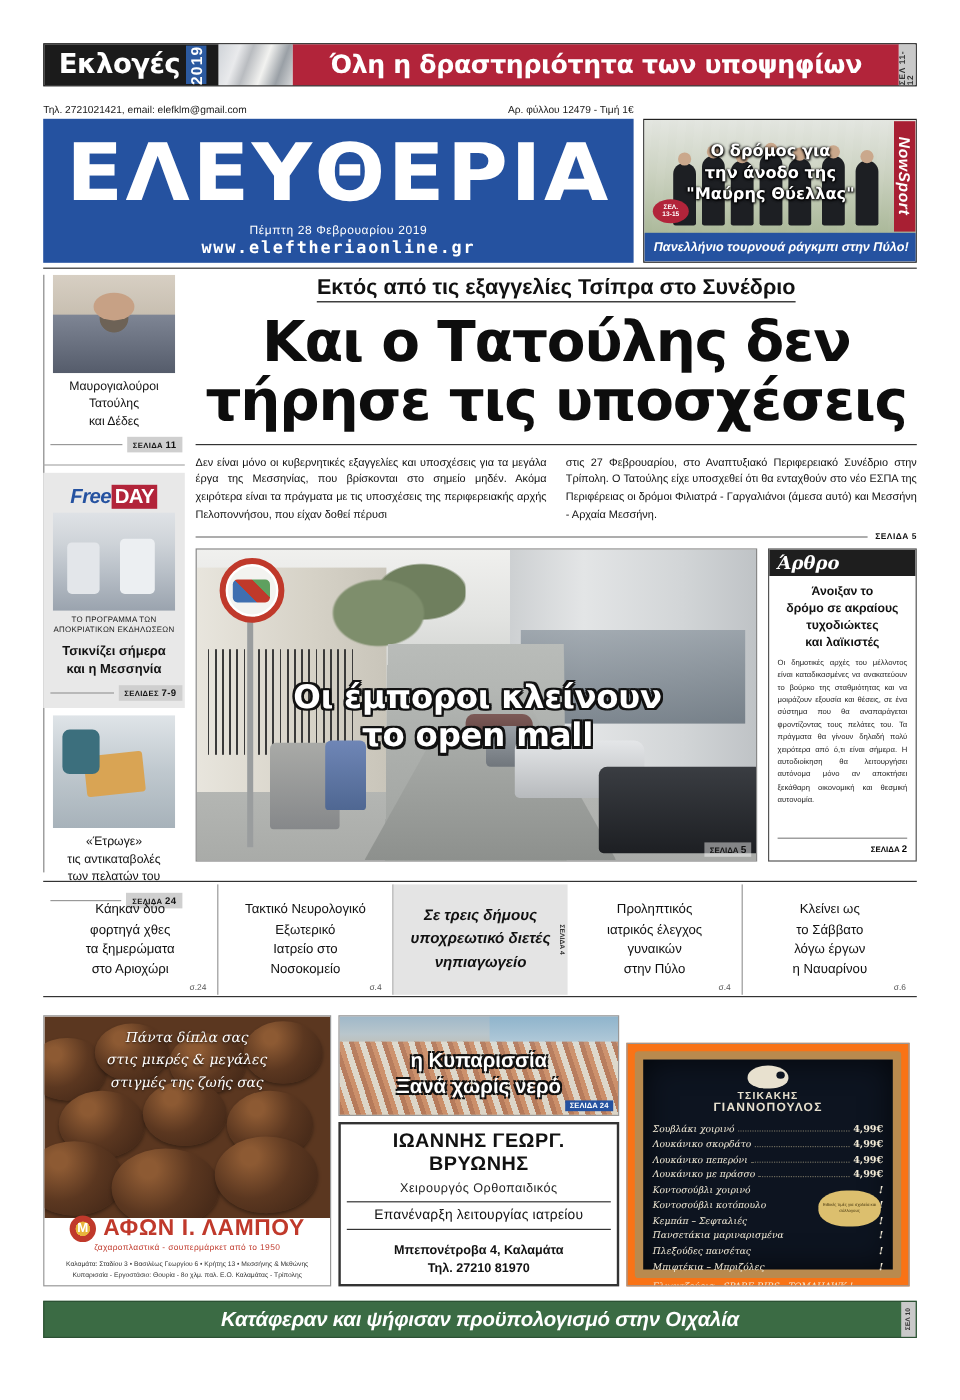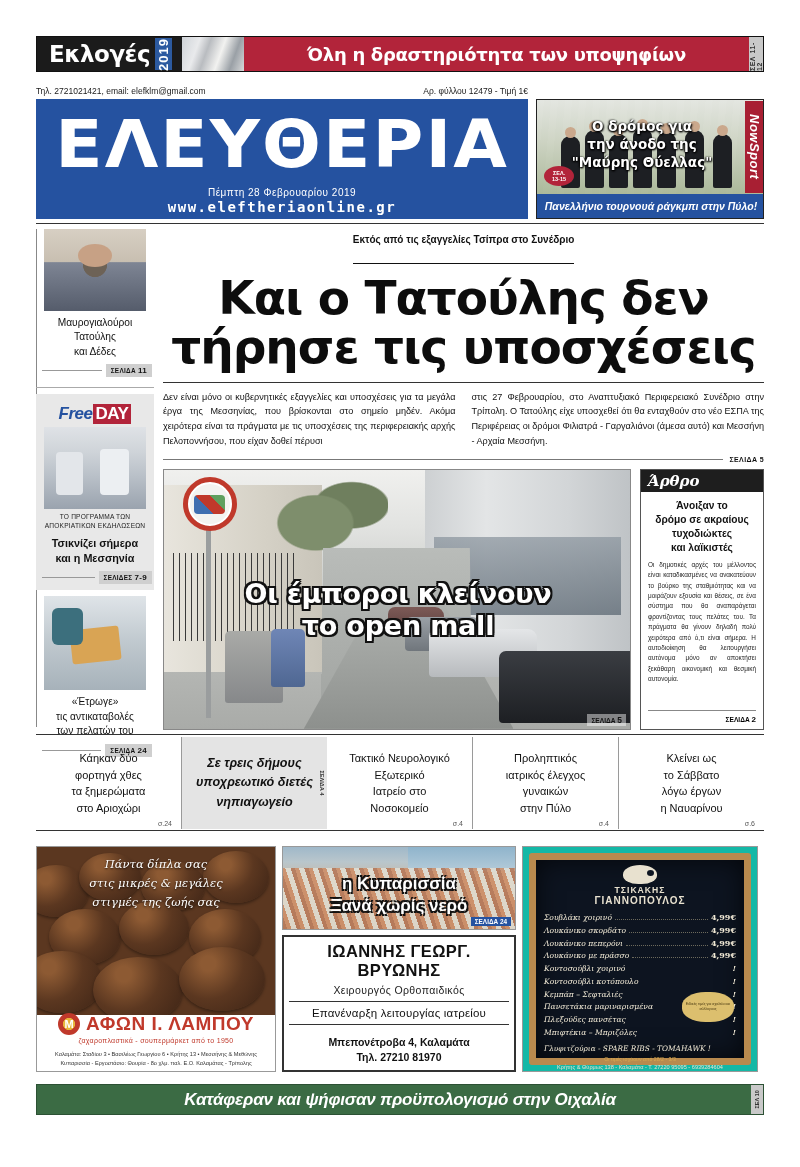--- a/index.html
+++ b/index.html
@@ -36,21 +36,21 @@
   .elect-photo {
     width:62px;
     background:
       linear-gradient(110deg,#cfd3d8 0%,#e9eaec 25%,#b9bcc0 40%,#f2f2f0 60%,#9aa0a6 80%,#d8d9da 100%);
   }
   .elect-red {
     flex:1; background:#b2243a; color:#fff;
     display:flex; align-items:center; justify-content:center;
   }
   .elect-red .txt {
-    font-weight:bold; font-size:18px; letter-spacing:-0.3px;
+    font-weight:bold; font-size:21px; letter-spacing:-0.3px;
     font-family:"DejaVu Sans", sans-serif; white-space:nowrap;
   }
   .elect-sel {
     width:14px; background:#c9c9c9; display:flex; align-items:center;
     justify-content:center;
   }
   .elect-sel span {
     writing-mode:vertical-rl; transform:rotate(180deg);
     font-size:7px; color:#333; font-weight:bold; letter-spacing:0.5px;
   }
@@ -198,23 +198,23 @@
     display:flex; justify-content:center; align-items:center; margin:6px 0 3px;
   }
   .fd-free { color:#2552a0; font-weight:bold; font-size:17px; font-style:italic; letter-spacing:-0.5px;}
   .fd-day { background:#b2243a; color:#fff; font-weight:bold; font-size:17px; padding:0 3px; letter-spacing:-0.5px;}
   .sb-sep { width:118px; height:1px; background:#aaa; margin:6px 0; }
   .gray-band { background:#e8e8e8; padding:4px 0 6px; }
 
   
   .main { position:absolute; left:163px; top:229px; width:601px; }
   .kicker-main {
-    text-align:center; font-size:10px; font-weight:bold; color:#111;
+    text-align:center; font-size:18px; font-weight:bold; color:#111;
     border-bottom:1.4px solid #111; display:inline-block;
-    padding-bottom:18px; margin:0 auto;
+    padding-bottom:1px; margin:0 auto;
   }
   .kicker-wrap { text-align:center; }
   .headline {
     text-align:center; font-weight:bold; color:#0d0d0d;
     font-size:47px; line-height:1.04; letter-spacing:-1px;
     margin-top:10px; font-family:"DejaVu Sans", sans-serif;
   }
   .hl-rule { width:601px; height:1px; background:#333; margin-top:10px; }
   .lead {
     display:flex; gap:16px; margin-top:7px;
@@ -422,21 +422,21 @@
   .vryonis {
     flex:1; border:2px solid #333; display:flex; flex-direction:column;
     align-items:center; text-align:center; padding:5px;
   }
   .vr-name { font-size:16.5px; font-weight:bold; letter-spacing:0.4px; color:#111; }
   .vr-spec { font-size:10.5px; color:#222; margin-top:4px; letter-spacing:0.4px; }
   .vr-hr { width:100%; height:1px; background:#333; margin:5px 0; }
   .vr-note { font-size:11.5px; color:#111; letter-spacing:0.2px; }
   .vr-addr { font-size:10.5px; font-weight:bold; color:#111; margin-top:5px; line-height:1.45; }
 
-  .ad-souv { width:236px; border:1px solid #999; background:#14b8a6; position:relative; }
+  .ad-souv { width:236px; border:1px solid #999; background:#f97316; position:relative;margin-top:23px; }
   .board {
     position:absolute; left:6px; top:6px; right:6px; bottom:6px;
     background:#0d1420; border:7px solid #b98a4e; border-radius:3px;
     box-shadow: inset 0 0 26px rgba(0,0,0,.7);
     padding:4px 8px;
   }
   .sv-logo { text-align:center; color:#e8e1cf; }
   .sv-pig {
     width:34px; height:19px; margin:1px auto 0; border-radius:50% 50% 45% 45%;
     background:#e8e1cf; position:relative;
@@ -679,37 +679,37 @@
     <div class="tz">
       <div class="t">
         <div>Κάηκαν δύο</div>
         <div>φορτηγά χθες</div>
         <div>τα ξημερώματα</div>
         <div>στο Αριοχώρι</div>
       </div>
       <span class="pg">σ.24</span>
     </div>
 
-    <div class="tz boxed">
-      <div class="t">
-        <div>Σε τρεις δήμους</div>
-        <div>υποχρεωτικό διετές</div>
-        <div>νηπιαγωγείο</div>
-      </div>
-      <span class="vsel">ΣΕΛΙΔΑ 4</span>
-    </div>
-
     <div class="tz">
       <div class="t">
         <div>Τακτικό Νευρολογικό</div>
         <div>Εξωτερικό</div>
         <div>Ιατρείο στο</div>
         <div>Νοσοκομείο</div>
       </div>
       <span class="pg">σ.4</span>
+    </div>
+
+    <div class="tz boxed">
+      <div class="t">
+        <div>Σε τρεις δήμους</div>
+        <div>υποχρεωτικό διετές</div>
+        <div>νηπιαγωγείο</div>
+      </div>
+      <span class="vsel">ΣΕΛΙΔΑ 4</span>
     </div>
 
     <div class="tz">
       <div class="t">
         <div>Προληπτικός</div>
         <div>ιατρικός έλεγχος</div>
         <div>γυναικών</div>
         <div>στην Πύλο</div>
       </div>
       <span class="pg">σ.4</span>

